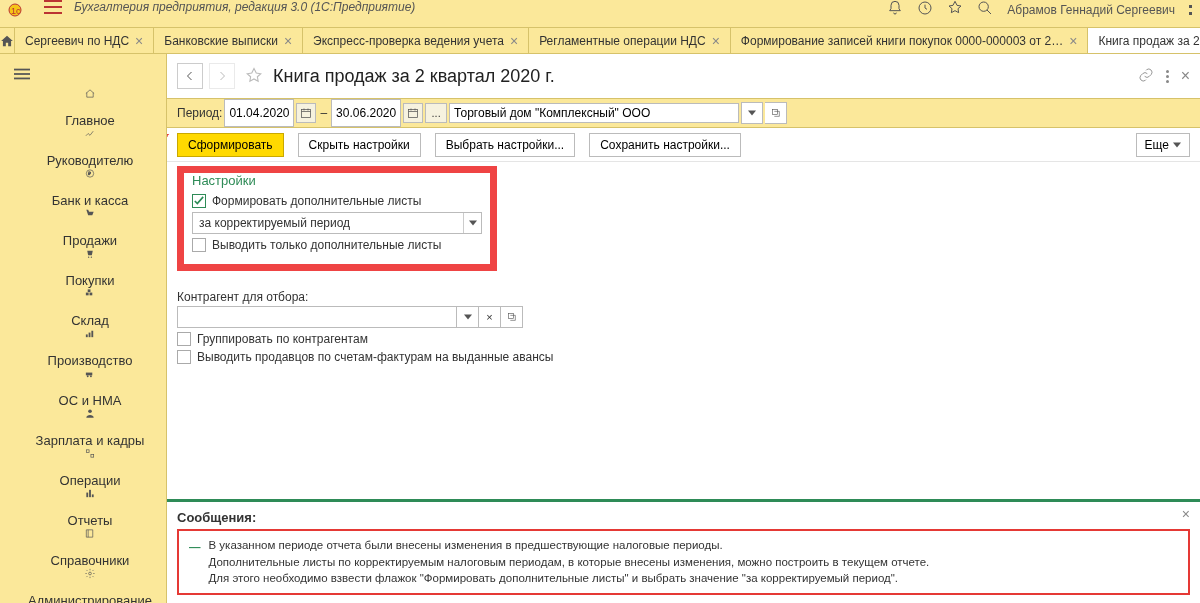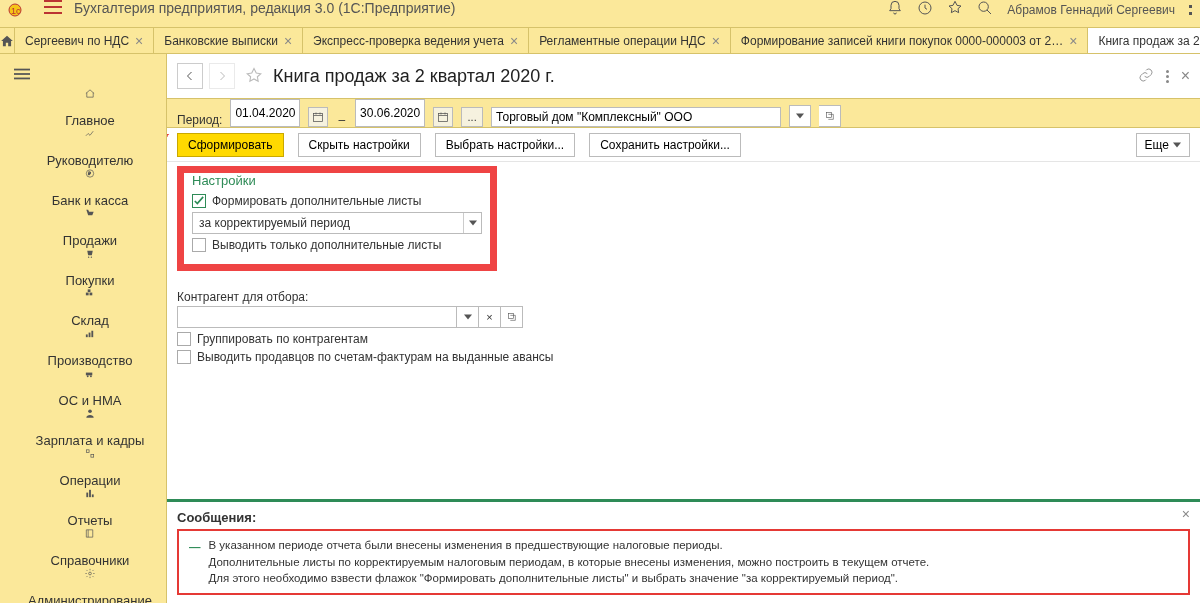--- a/index.html
+++ b/index.html
@@ -1,42 +1,42 @@
 <!DOCTYPE html>
 <html><head>
 <meta charset="utf-8">
 <style>
   * { box-sizing: border-box; }
   body { margin:0; font-family: Arial, sans-serif; font-size:12px; color:#333; background:#fff; width:1200px; height:603px; overflow:hidden; }
   .topbar { height:28px; background:#fbe89a; border-bottom:1px solid #d6c26a; display:flex; align-items:flex-start; padding:0 8px; gap:12px; }
   .logo1c { width:24px; height:20px; display:inline-flex; align-items:center; }
   .hamburger { width:18px; height:14px; display:flex; flex-direction:column; justify-content:space-between; cursor:pointer; }
   .hamburger span { height:2px; background:#b33; display:block; }
-  .app-title { font-size:14px; color:#555; }
+  .app-title { font-size:12px; color:#555;font-style:italic; }
   .topbar-right { margin-left:auto; display:flex; align-items:center; gap:14px; }
   .topbar-right svg { width:16px; height:16px; }
   .user-label { font-size:12px; color:#555; }
   .tabsbar { height:26px; background:#fbe89a; border-bottom:1px solid #d6c26a; display:flex; align-items:stretch; padding-left:0; }
   .home-tab { width:30px; display:flex; align-items:center; justify-content:center; border-right:1px solid #d6c26a; }
   .tab { display:flex; align-items:center; padding:0 10px; border-right:1px solid #d6c26a; gap:6px; white-space:nowrap; font-size:12px; color:#333; cursor:pointer; }
   .tab.active { background:#fff; }
   .tab-close { color:#888; font-size:14px; line-height:1; }
   .layout { display:flex; height:calc(603px - 54px); }
   .sidebar { width:167px; min-width:167px; background:#fbe89a; border-right:1px solid #d6c26a; padding-top:6px; }
   .side-burger { height:28px; display:flex; align-items:center; padding-left:14px; }
   .side-item { height:40px; display:flex; align-items:center; padding-left:14px; gap:14px; font-size:13px; color:#333; cursor:pointer;flex-direction:column; }
   .side-item svg, .side-burger svg { width:16px; height:16px; }
   .main { flex:1; display:flex; flex-direction:column; overflow:hidden; }
   .header-row { display:flex; align-items:center; height:44px; padding:0 10px; gap:6px; }
   .nav-btn { width:26px; height:26px; border:1px solid #ccc; background:#fff; display:flex; align-items:center; justify-content:center; border-radius:0; cursor:pointer; }
   .star-icon { width:18px; height:18px; margin:0 4px; }
   .page-title { font-size:18px; color:#222; }
   .header-right { margin-left:auto; display:flex; align-items:center; gap:12px; }
   .header-right svg { width:16px; height:16px; }
-  .period-bar { height:30px; background:#fbe89a; border-top:1px solid #d6c26a; border-bottom:1px solid #d6c26a; display:flex; align-items:flex-end; padding:0 10px; gap:8px; }
+  .period-bar { height:30px; background:#fbe89a; border-top:1px solid #d6c26a; border-bottom:1px solid #d6c26a; display:flex; align-items:center; padding:0 10px; gap:2px; }
   .period-label { font-size:12px; color:#333; }
   .date-input { height:28px; border:1px solid #bbb; background:#fff; padding:0 4px; font-size:12px; width:70px; }
   .icon-btn { width:20px; height:20px; border:1px solid #bbb; background:#f6f2df; display:flex; align-items:center; justify-content:center; cursor:pointer; }
   .dash { margin:0 2px; }
   .dots-btn { width:22px; height:20px; border:1px solid #bbb; background:#f6f2df; font-size:11px; display:flex; align-items:center; justify-content:center; cursor:pointer; }
   .org-select { height:20px; border:1px solid #bbb; background:#fff; padding:0 4px; font-size:12px; width:290px; }
   .toolbar { height:34px; border-bottom:1px solid #e5e5e5; display:flex; align-items:center; padding:0 10px; gap:14px; }
   .btn { height:24px; border:1px solid #bbb; background:#fff; padding:0 10px; font-size:12px; cursor:pointer; display:flex; align-items:center; }
   .btn-primary { background:#ffd900; border-color:#c9a800; font-weight:400; }
   .btn-more { height:24px; border:1px solid #bbb; background:#fff; padding:0 8px; font-size:12px; cursor:pointer; display:flex; align-items:center; gap:4px; margin-left:auto; }

